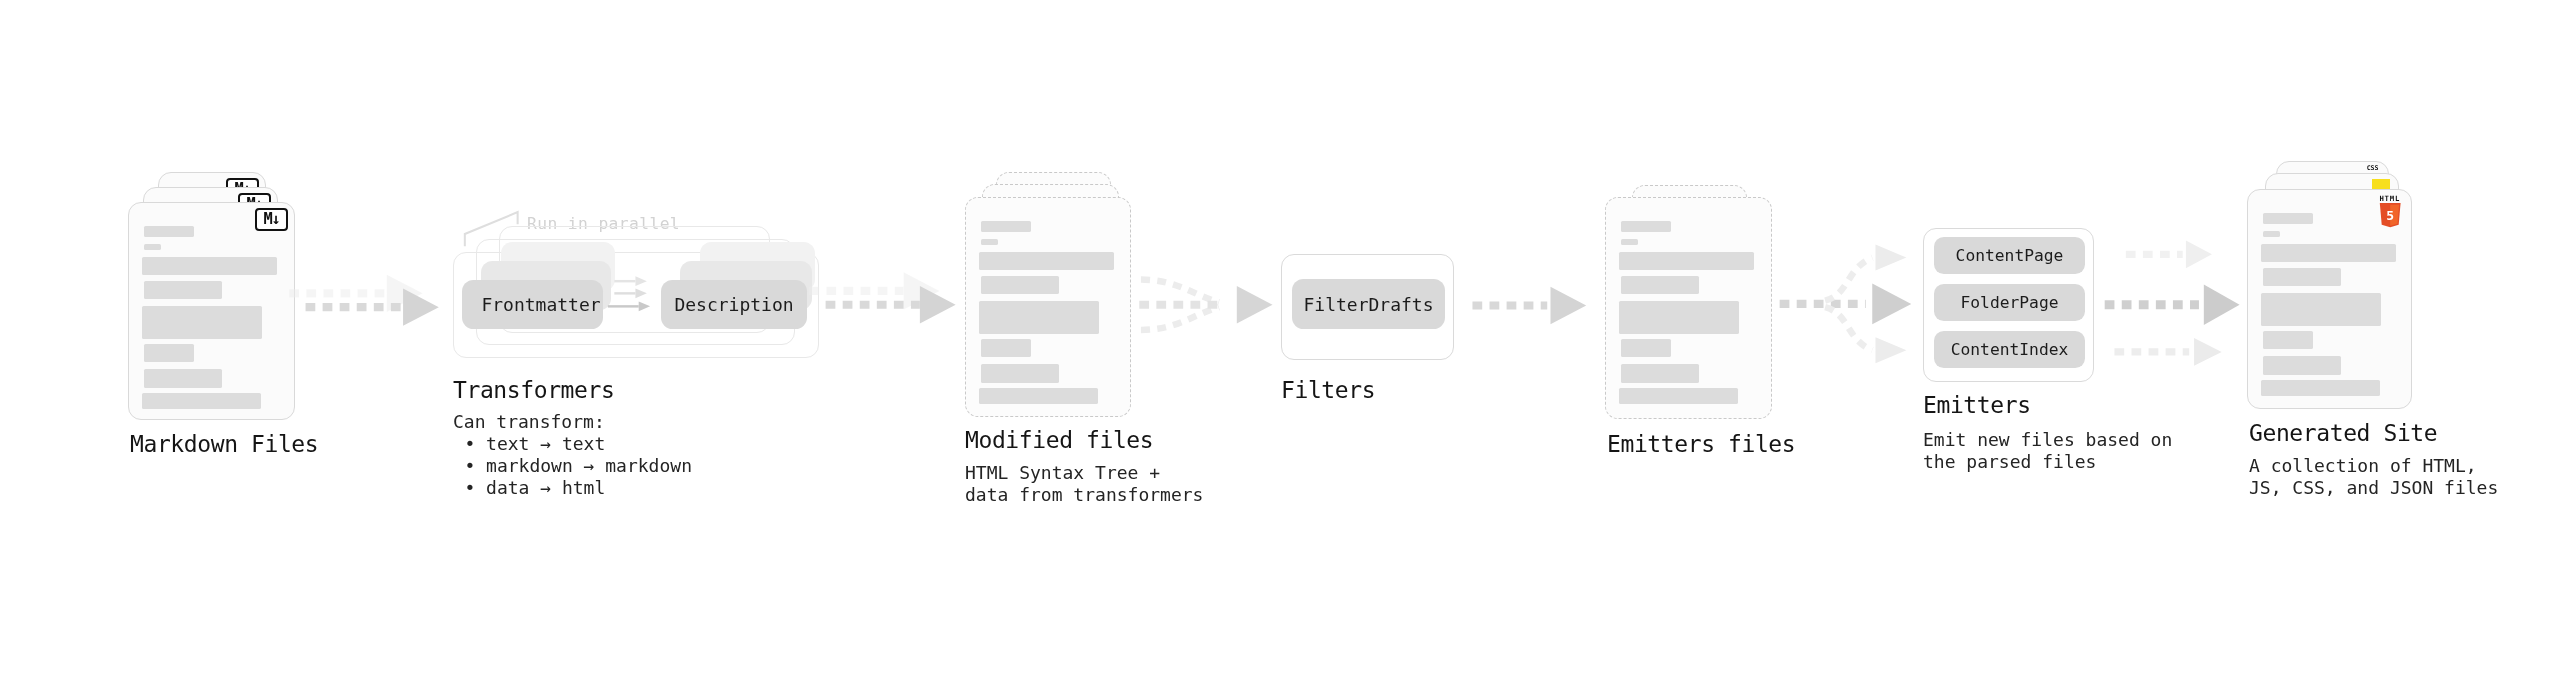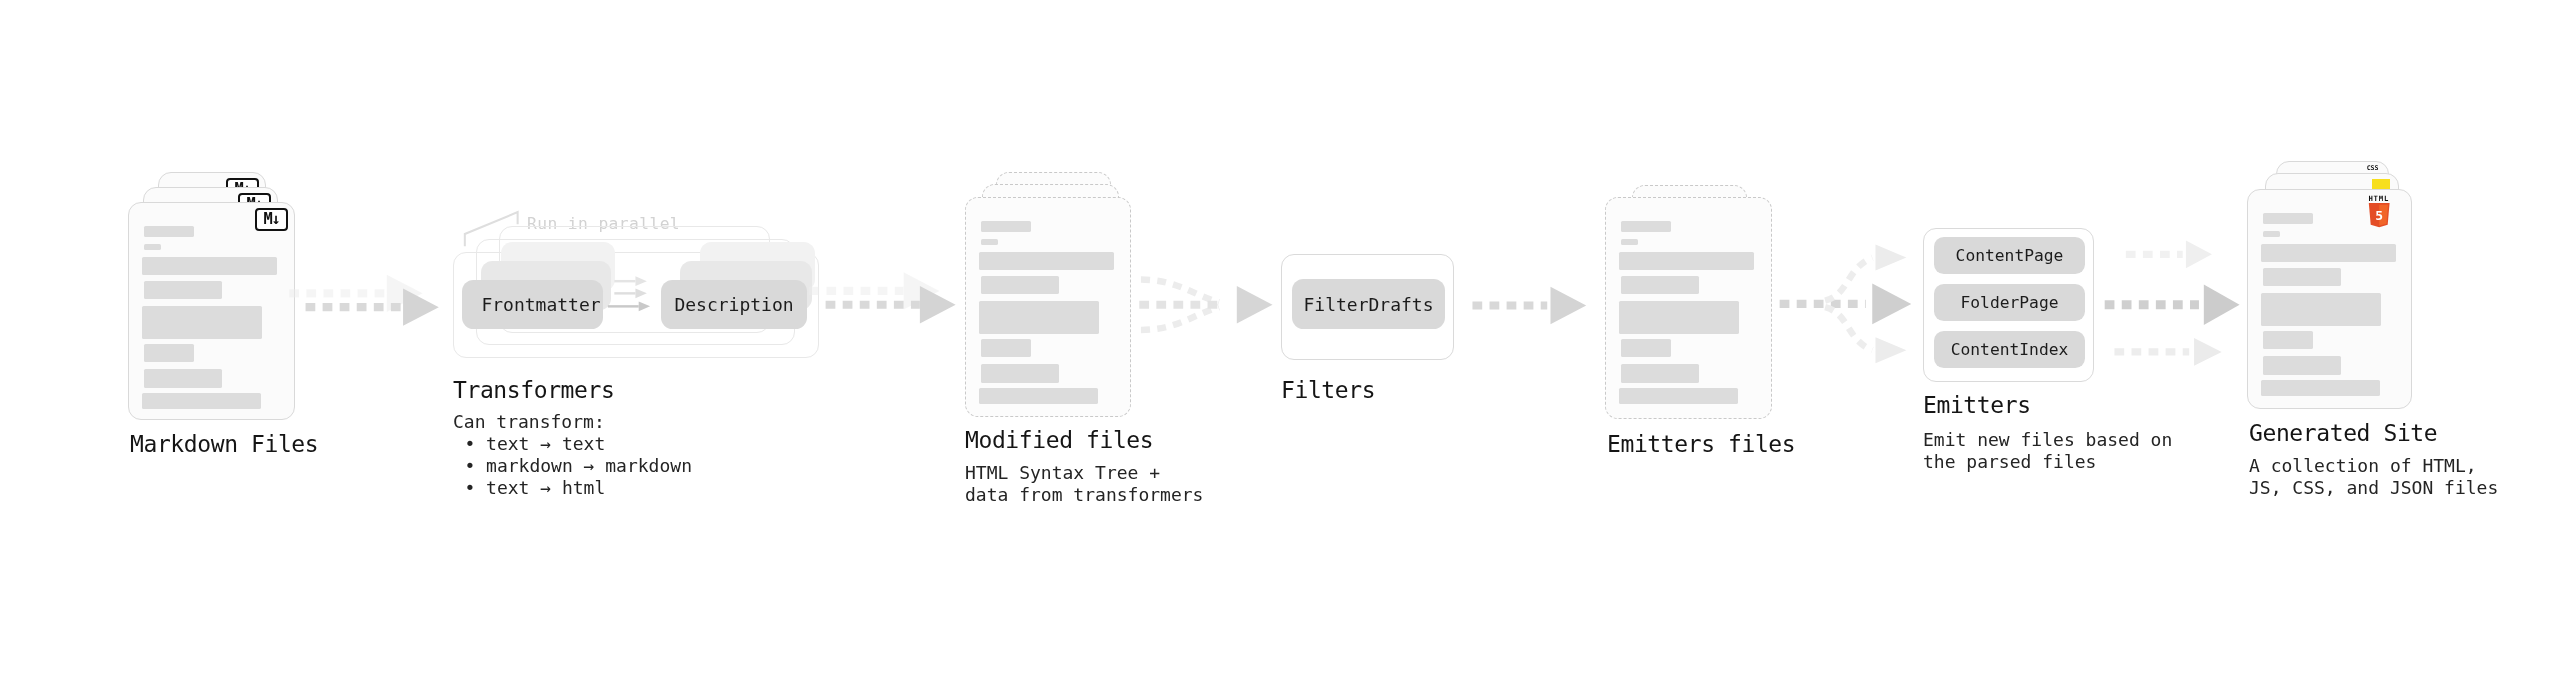--- a/index.html
+++ b/index.html
@@ -35,21 +35,21 @@
   .bars .b5 { left:13px; top:103px; width:120px; height:32.5px; }
   .bars .b6 { left:14.6px; top:141px; width:50px;  height:18px; }
   .bars .b7 { left:14.6px; top:166px; width:78px;  height:18.7px; }
   .bars .b8 { left:13px; top:190px; width:119px; height:16.3px; }
   
   .md-badge { position:absolute; top:4.9px; right:6.5px; width:32.5px; height:23px;
     border:2.4px solid #111; border-radius:4.1px; background:#fff; color:#111;
     font-size:15.4px; font-weight:bold; display:flex; align-items:center;
     justify-content:center; letter-spacing:-1.6px; box-sizing:border-box; }
   
-  .html5-badge { position:absolute; top:4.1px; right:20px; width:24.4px; text-align:center; }
+  .html5-badge { position:absolute; top:4.1px; right:9px; width:24.4px; text-align:center; }
   .html5-word { display:block; font-size:7.3px; font-weight:bold; color:#111; letter-spacing:0.8px; }
   .css-badge { position:absolute; top:3.3px; right:6.5px; width:18px; text-align:center; }
   .css-word { display:block; font-size:6.5px; font-weight:bold; color:#111; line-height:7.3px; }
   .css-bar { display:block; width:14.6px; height:3.3px; background:#2965f1; margin:0.8px auto 0; }
   .js-badge { position:absolute; top:4.9px; right:8.1px; width:18px; height:9.8px; background:#f7df1e; }
   
   .tf-box { position:absolute; box-sizing:border-box; border:1.6px solid #e8e8e8;
             border-radius:13px; background:transparent; }
   .tf-c1 { left:453px; top:252px; width:366px; height:106px; z-index:3; }
   .tf-c2 { left:476px; top:239px; width:319px; height:106px; z-index:2; }
@@ -191,21 +191,21 @@
   <div class="pill echo1 fm-2"></div>
   <div class="pill fm-1">Frontmatter</div>
   <div class="pill echo2 ds-3"></div>
   <div class="pill echo1 ds-2"></div>
   <div class="pill ds-1">Description</div>
   <div class="h h-transformers">Transformers</div>
   <div class="desc d-transformers">
     <div>Can transform:</div>
     <div class="bullet">• text → text</div>
     <div class="bullet">• markdown → markdown</div>
-    <div class="bullet">• text → html</div>
+    <div class="bullet">• data → html</div>
   </div>
 
   <div class="card dashed mod-c3"></div>
   <div class="card dashed mod-c2"></div>
   <div class="card dashed mod-c1 bars">
     <i class="b1"></i>
       <i class="b2"></i>
       <i class="b3"></i>
       <i class="b4"></i>
       <i class="b5"></i>

